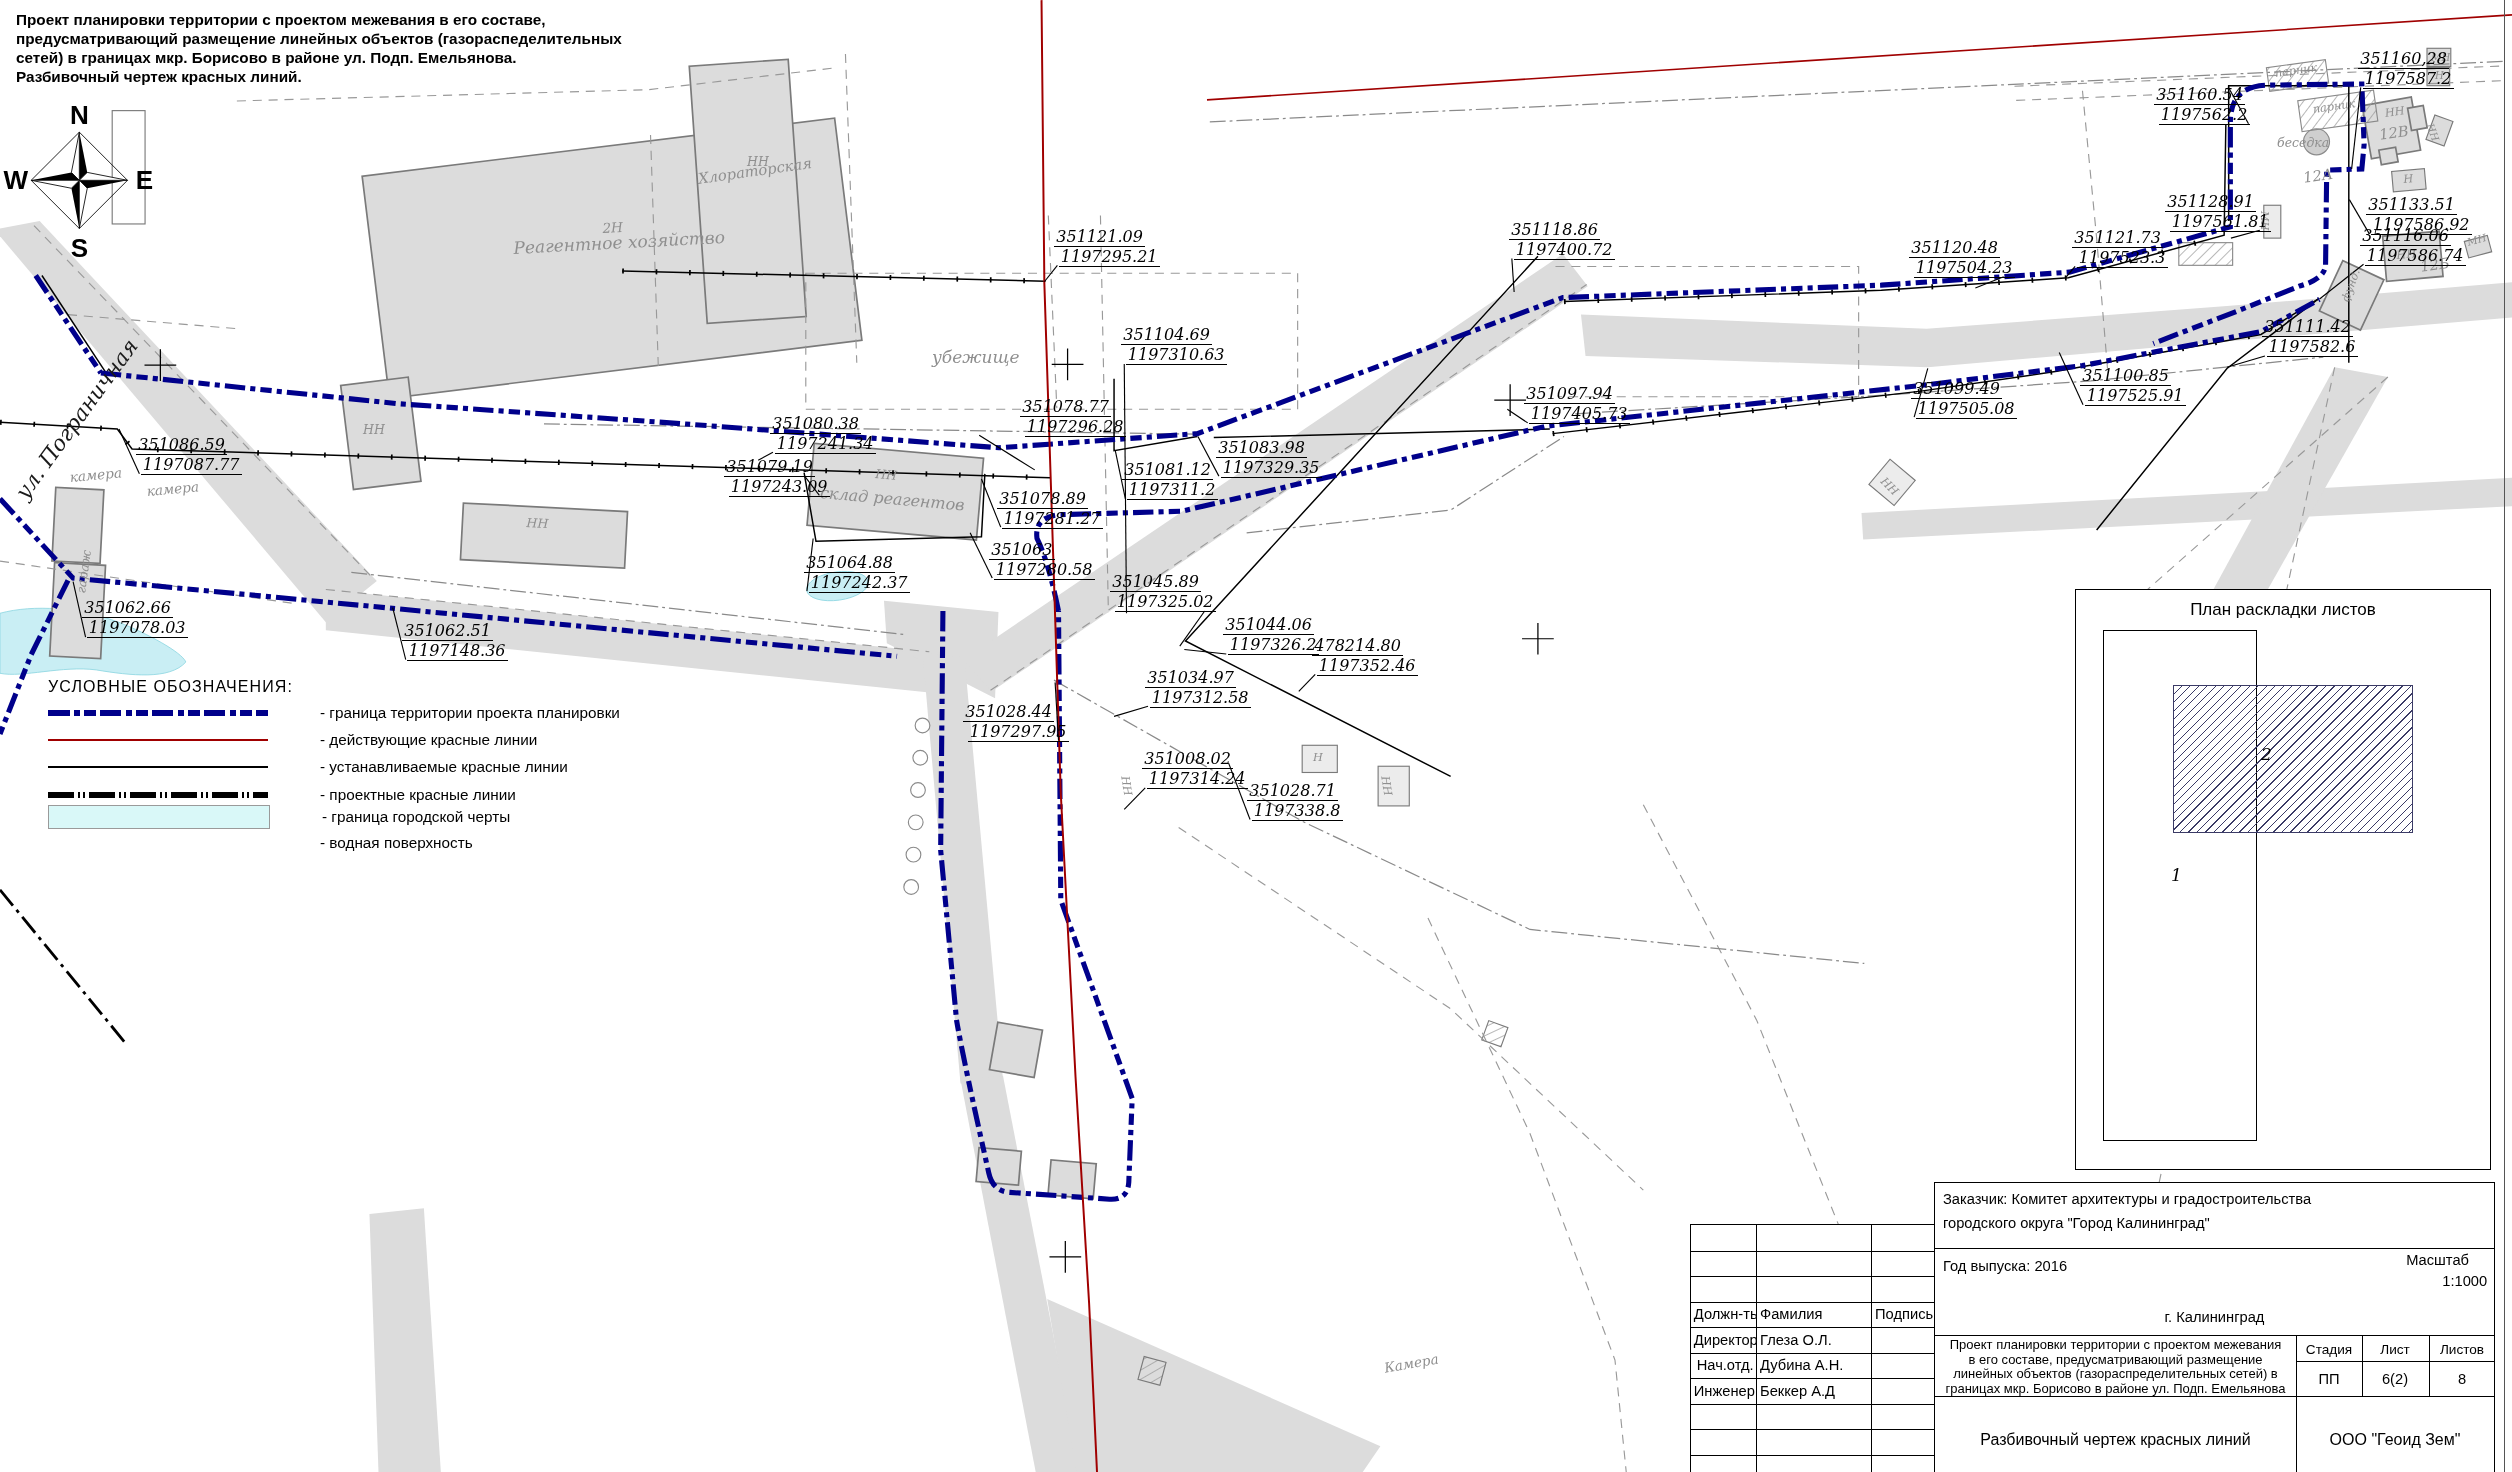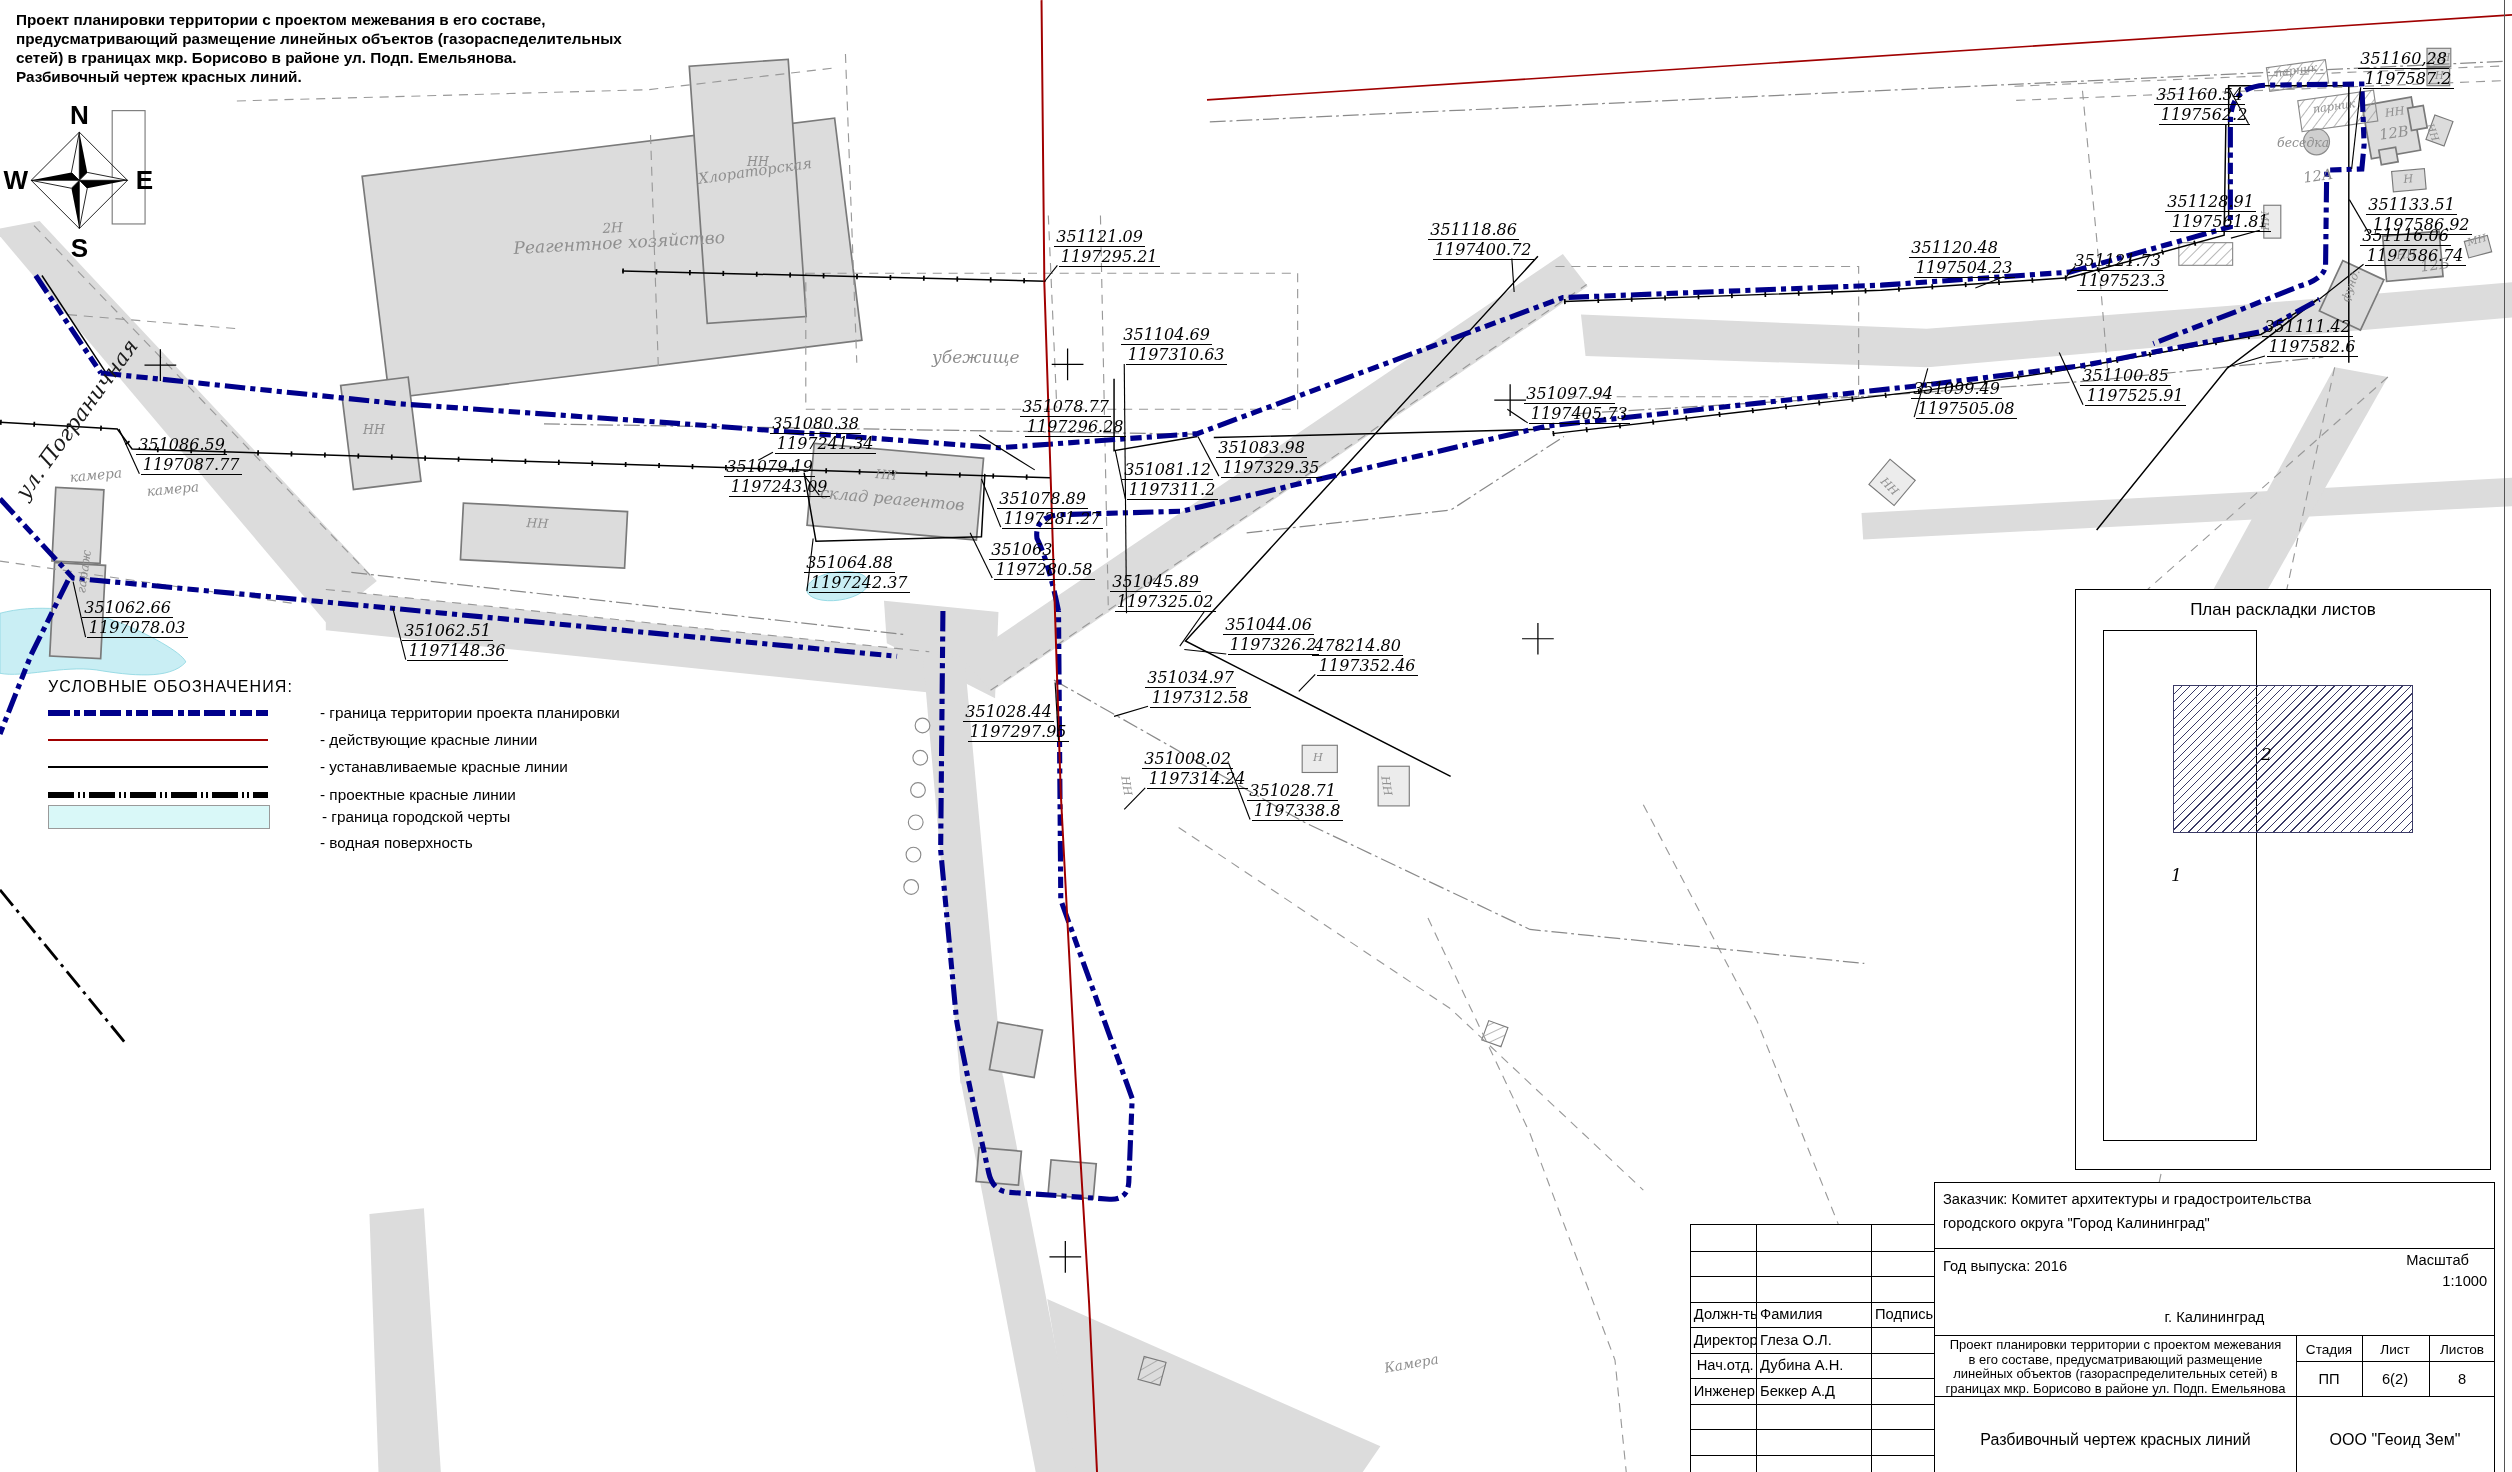--- a/index.html
+++ b/index.html
@@ -263,21 +263,21 @@
 
   <div id="label-layer">
       <div class="coord" style="left: 1054px; top: 227px;">
         <span>351121.09</span>
         <span>1197295.21</span>
       </div>
       <div class="coord" style="left: 1121px; top: 325px;">
         <span>351104.69</span>
         <span>1197310.63</span>
       </div>
-      <div class="coord" style="left: 1428px; top: 220px;">
+      <div class="coord" style="left: 1509px; top: 220px;">
         <span>351118.86</span>
         <span>1197400.72</span>
       </div>
       <div class="coord" style="left: 976px; top: 397px; margin-left: 44px;">
         <span>351078.77</span>
         <span>1197296.28</span>
       </div>
       <div class="coord" style="left: 770px; top: 414px;">
         <span>351080.38</span>
         <span>1197241.34</span>
@@ -355,21 +355,21 @@
         <span>1197505.08</span>
       </div>
       <div class="coord" style="left: 2080px; top: 366px;">
         <span>351100.85</span>
         <span>1197525.91</span>
       </div>
       <div class="coord" style="left: 1909px; top: 238px;">
         <span>351120.48</span>
         <span>1197504.23</span>
       </div>
-      <div class="coord" style="left: 2072px; top: 228px; margin-top: 23px;">
+      <div class="coord" style="left: 2072px; top: 228px;">
         <span>351121.73</span>
         <span>1197523.3</span>
       </div>
       <div class="coord" style="left: 2165px; top: 192px;">
         <span>351128.91</span>
         <span>1197561.81</span>
       </div>
       <div class="coord" style="left: 2154px; top: 85px;">
         <span>351160.54</span>
         <span>1197562.2</span>

